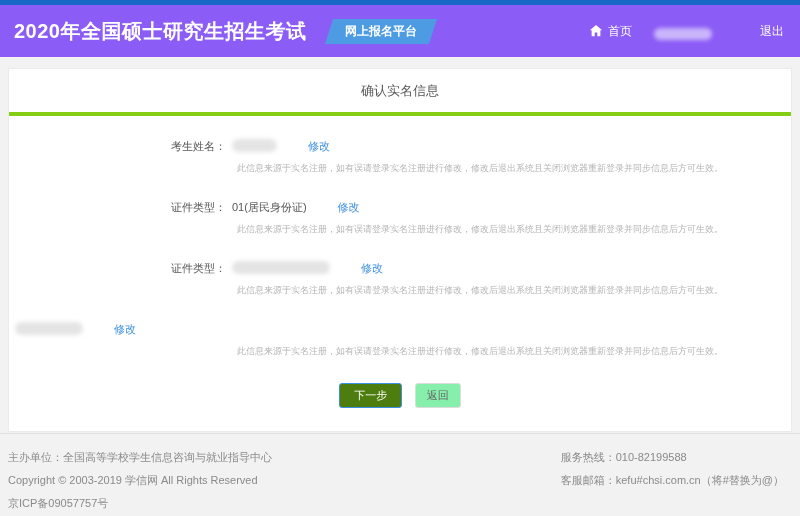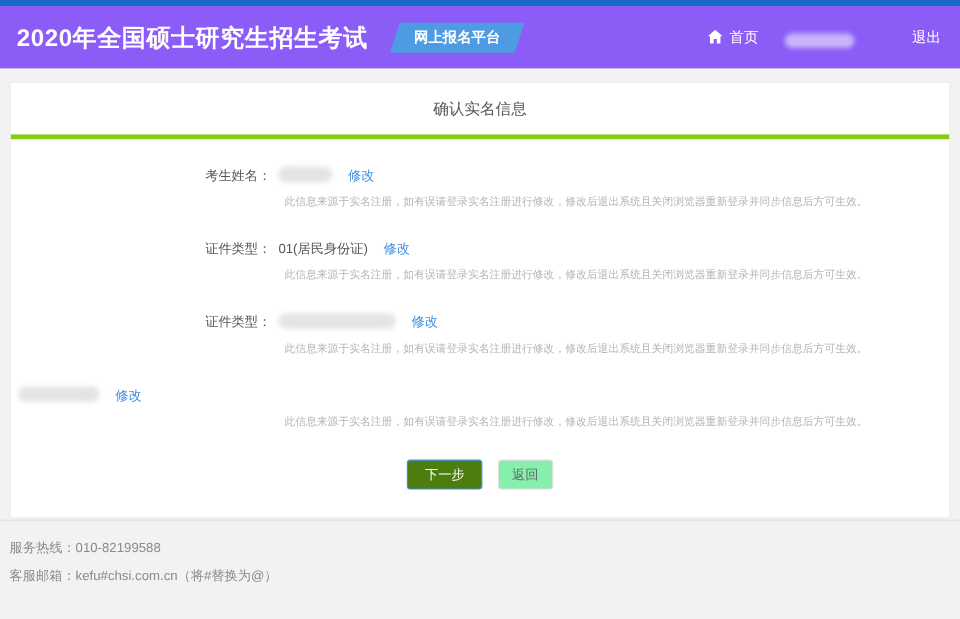--- a/index.html
+++ b/index.html
@@ -55,21 +55,21 @@
   }
   .row-value { margin-left: 6px; font-size: 11px; color: #555; }
   .redact {
     display: inline-block; height: 13px; border-radius: 7px;
     background: #e4e4e4; filter: blur(2px);
     margin-left: 6px;
   }
   .redact.w-name { width: 45px; }
   .redact.w-id { width: 98px; }
   .redact.w-phone { width: 68px; }
-  .modify-link { margin-left: 13px; font-size: 11px; color: #4090e0; cursor: pointer; text-decoration: none; }
+  .modify-link { margin-left: 31px; font-size: 11px; color: #4090e0; cursor: pointer; text-decoration: none; }
   .row-hint {
     margin: 7px 20px 0 228px;
     font-size: 9px; color: #b5b5b5; line-height: 12px;
     white-space: nowrap;
   }
   .buttons { margin-top: 11px; padding-bottom: 23px; text-align: center; }
   .btn { font-size: 11px; border-radius: 3px; height: 25px; cursor: pointer; vertical-align: middle; }
   .btn-primary {
     background: #4d7c0f; color: #fff; border: 1px solid #3a8ee6;
     padding: 0 14px; margin-right: 8px;
@@ -154,17 +154,22 @@
     </div>
 
     <div class="buttons">
       <button class="btn btn-primary">下一步</button>
       <button class="btn btn-plain">返回</button>
     </div>
   </div>
 </div>
 
 <div class="footer">
+  <div class="footer-left">
+    <div>主办单位：全国高等学校学生信息咨询与就业指导中心</div>
+    <div>Copyright © 2003-2019 学信网 All Rights Reserved</div>
+    <div>京ICP备09057757号</div>
+  </div>
   <div class="footer-right">
     <div>服务热线：010-82199588</div>
     <div>客服邮箱：kefu#chsi.com.cn（将#替换为@）</div>
   </div>
 </div>
 
 </body></html>

